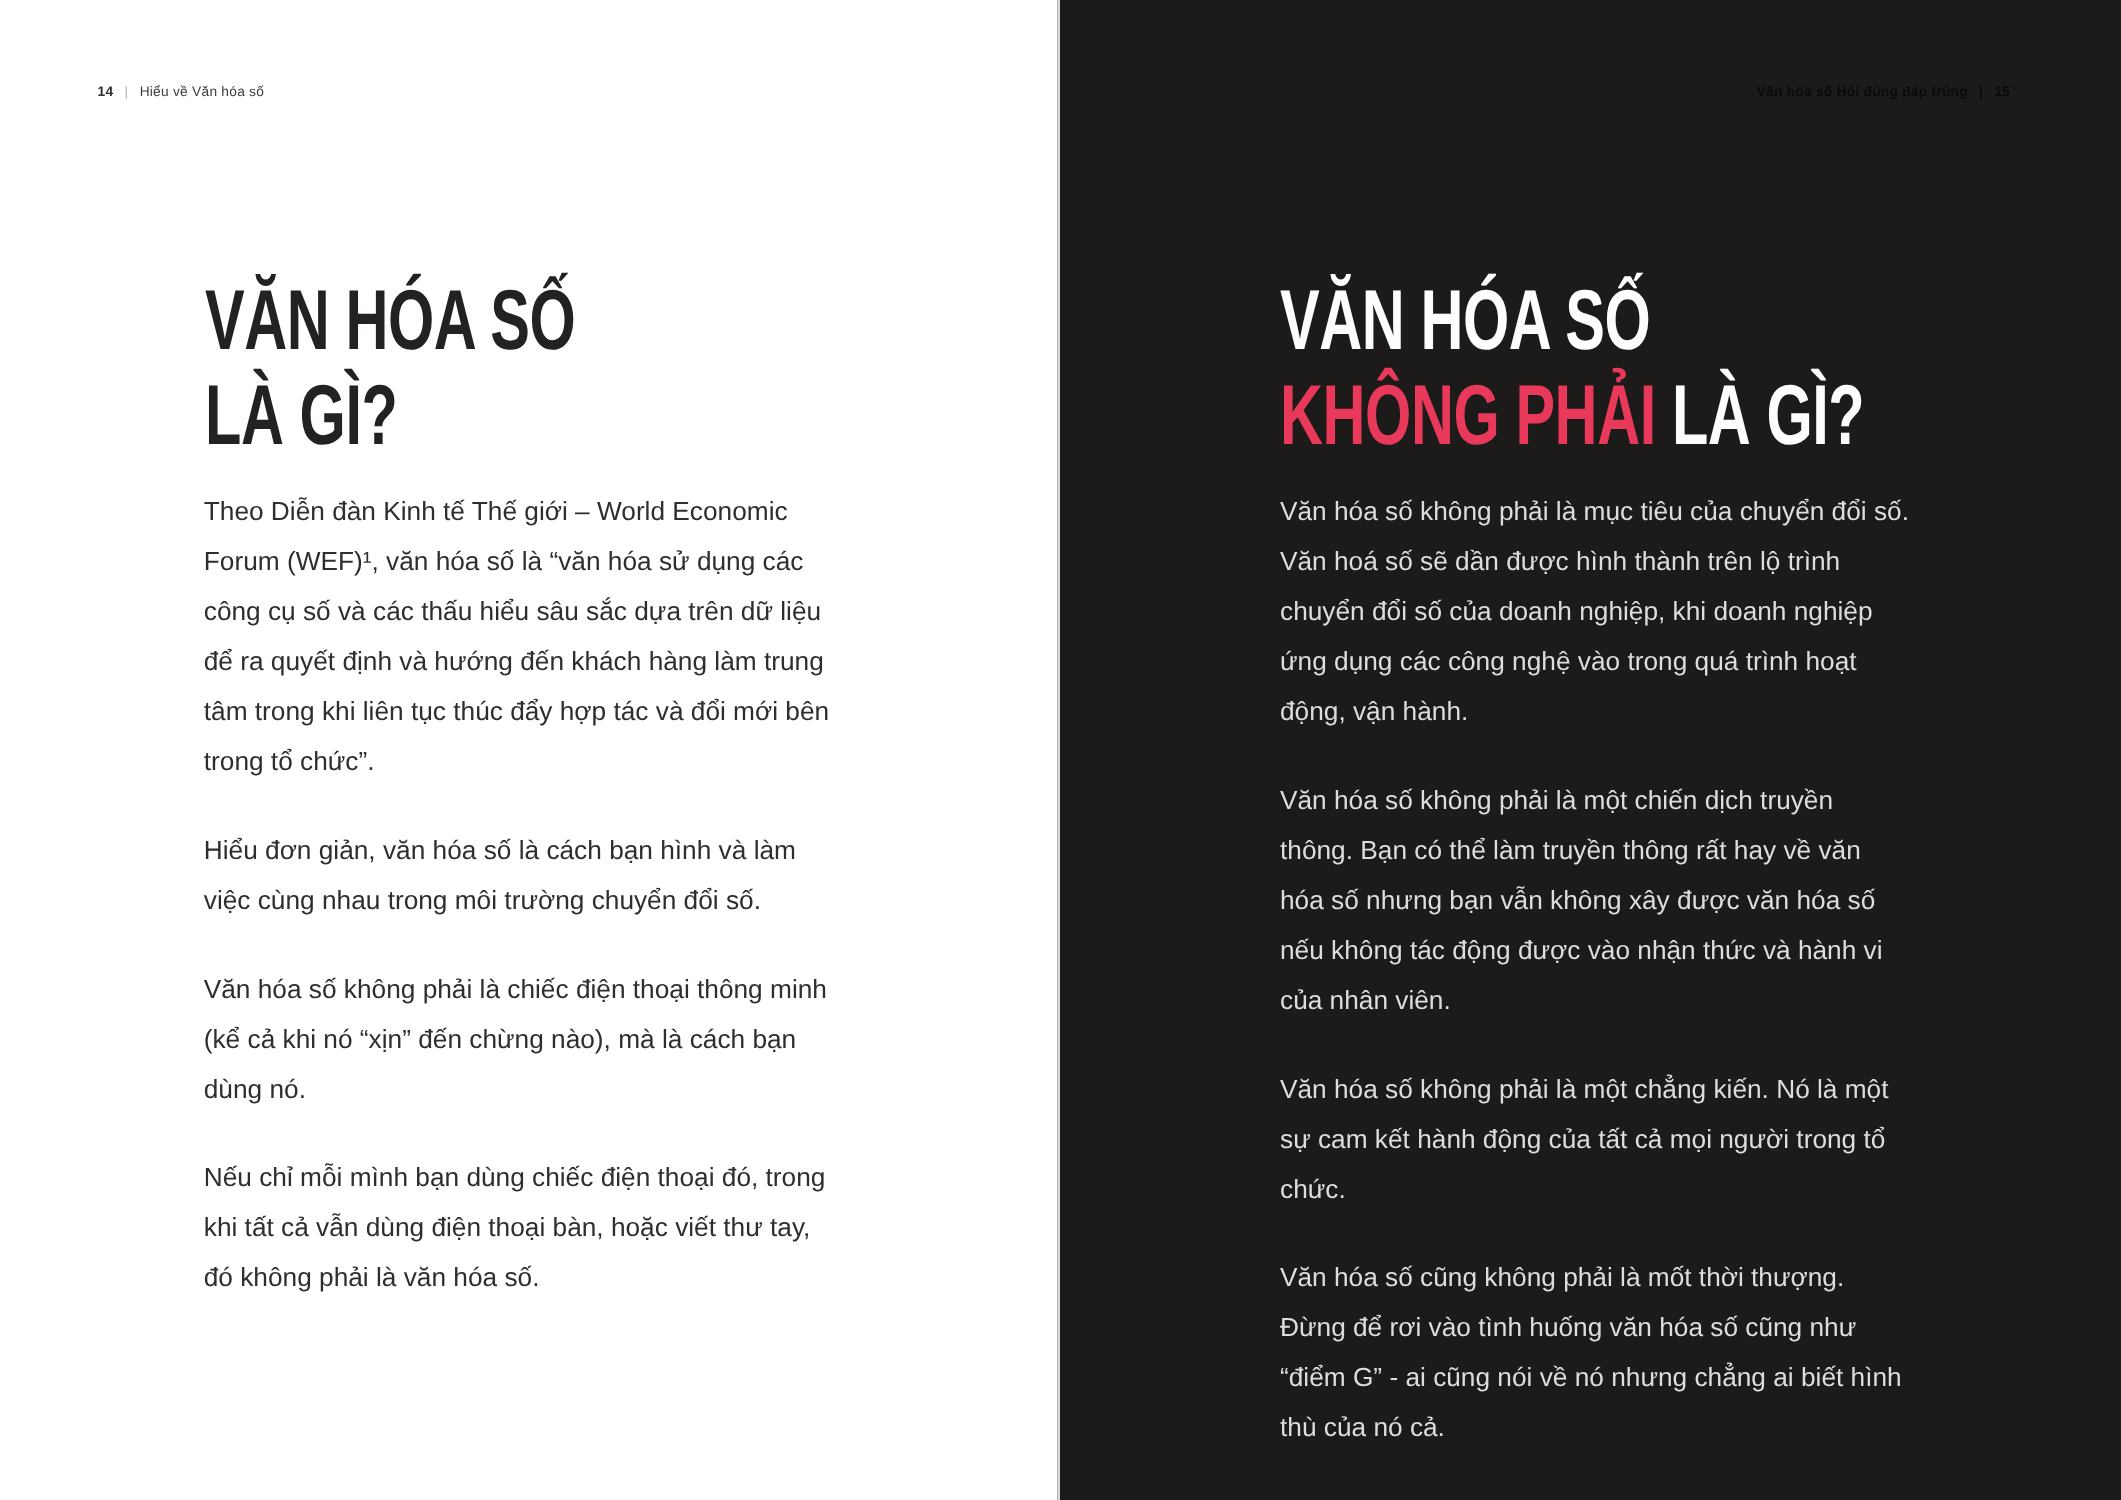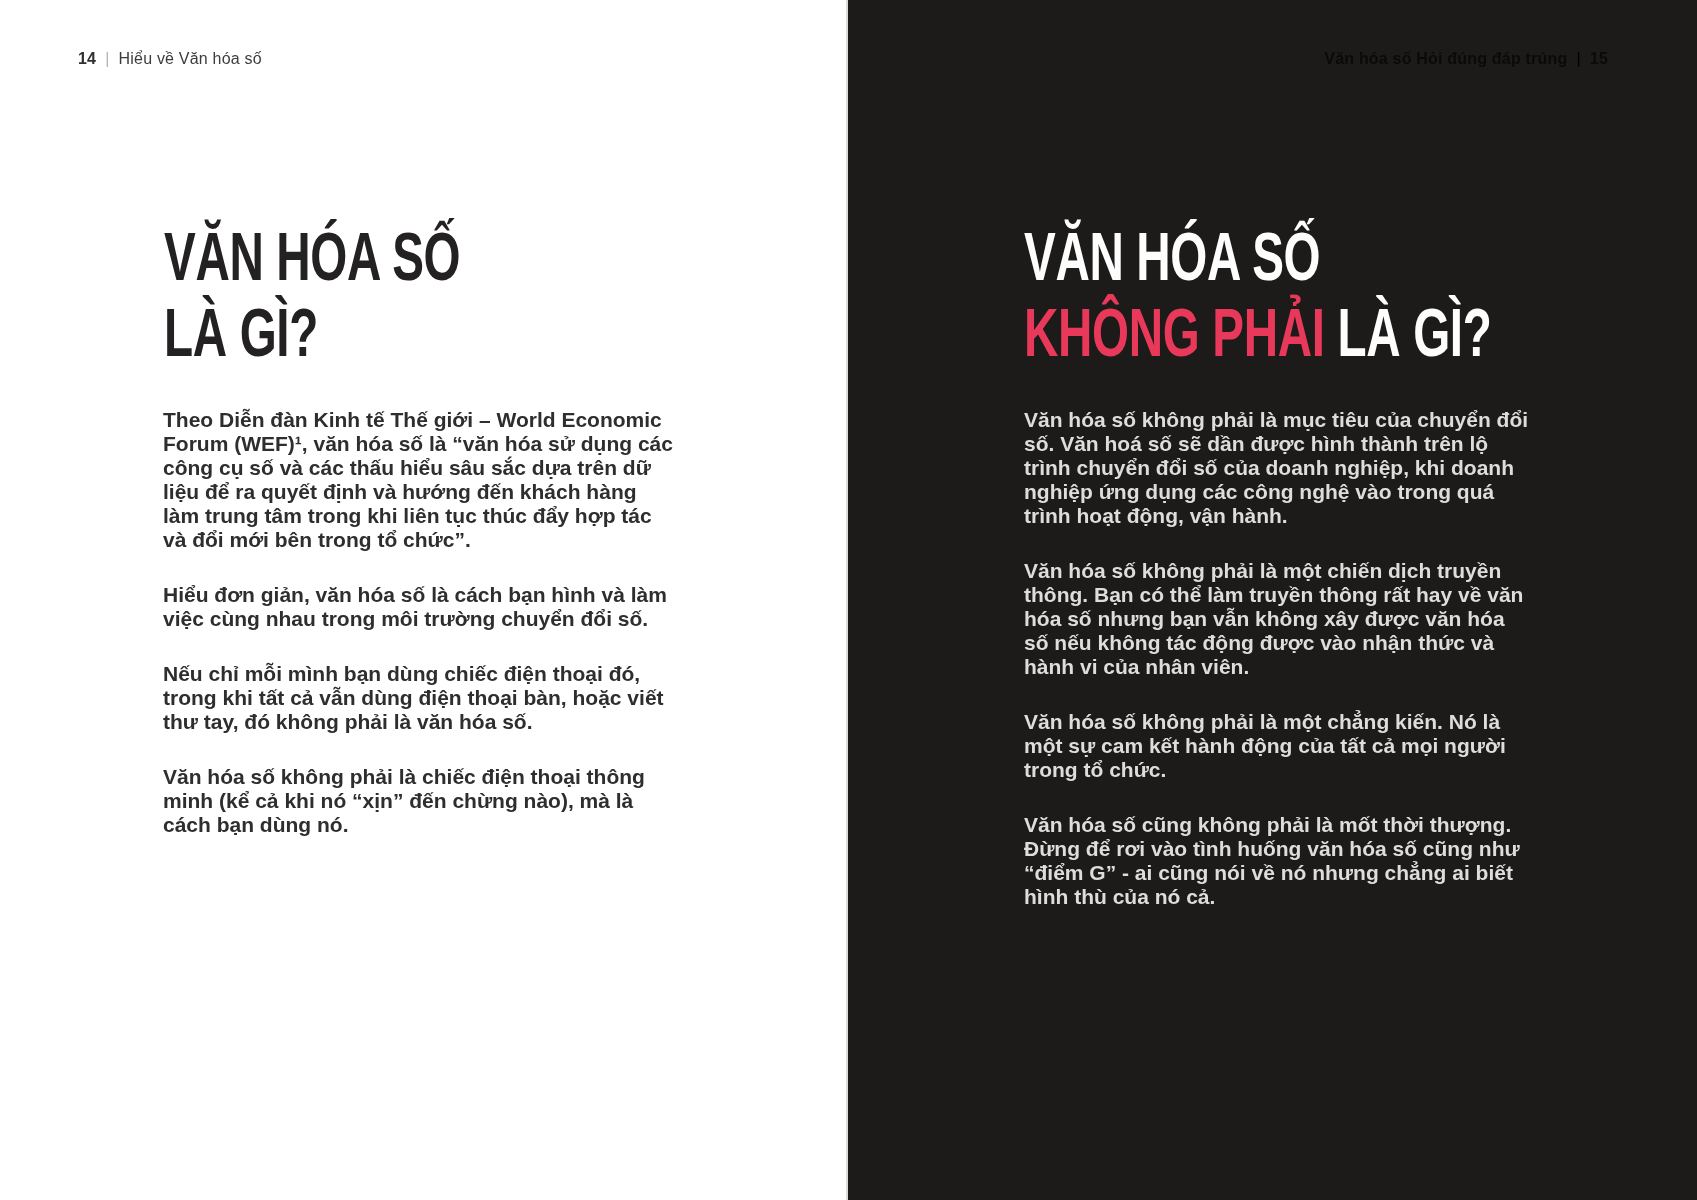--- a/index.html
+++ b/index.html
@@ -9,39 +9,39 @@
   }
   *{margin:0;padding:0;box-sizing:border-box;}
   html,body{width:1697px;height:1200px;overflow:hidden;}
   body{font-family:"Liberation Sans", sans-serif;background:#ffffff;}
   .spread{display:flex;width:1697px;height:1200px;}
   .page{position:relative;height:1200px;}
   .page-left{width:846px;background:#ffffff;}
   .page-right{flex:1;background:var(--dark-page-bg);border-left:2px solid var(--divider);}
 
   
-  .running-head{position:absolute;top:49px;font-size:16px;line-height:20px;letter-spacing:.2px;white-space:nowrap;}
+  .running-head{position:absolute;top:64px;font-size:11px;line-height:20px;letter-spacing:.2px;white-space:nowrap;}
   .running-head.left{left:78px;color:#2f2f2f;}
   .running-head .pnum{font-weight:700;}
   .running-head .sep{margin:0 9px;font-weight:300;}
   .running-head.left .sep{color:#b3b3b3;}
   .running-head.left .rtitle{color:#3c3c3c;font-weight:500;}
   .running-head.right{right:89px;color:#0a0a0a;font-weight:600;}
   .running-head.right .sep{color:#000000;}
 
   
   .headline{position:absolute;top:218px;font-weight:700;font-size:68px;line-height:76px;
     letter-spacing:-.5px;color:#242122;transform:scaleX(.70);transform-origin:left top;white-space:nowrap;}
   .page-left .headline{left:164px;}
   .page-right .headline{left:176px;color:#fdfdfd;}
   .headline .hl-line{display:block;}
   .headline .accent{color:var(--highlight-red);}
 
   
-  .body-copy{position:absolute;top:408px;font-size:21px;line-height:24px;font-weight:bold;}
+  .body-copy{position:absolute;top:390px;font-size:21px;line-height:40px;}
   .page-left .body-copy{left:163px;width:512px;color:#2e2e2e;}
   .page-right .body-copy{left:176px;width:505px;color:#dedddb;}
   .body-copy p{margin:0 0 31px;}
   .body-copy p:last-child{margin-bottom:0;}
 </style>
 </head>
 <body>
 
 <div class="spread">
 
@@ -51,22 +51,22 @@
     </header>
 
     <h1 class="headline">
       <span class="hl-line">VĂN HÓA SỐ</span>
       <span class="hl-line">LÀ GÌ?</span>
     </h1>
 
     <div class="body-copy">
       <p>Theo Diễn đàn Kinh tế Thế giới – World Economic Forum (WEF)¹, văn hóa số là “văn hóa sử dụng các công cụ số và các thấu hiểu sâu sắc dựa trên dữ liệu để ra quyết định và hướng đến khách hàng làm trung tâm trong khi liên tục thúc đẩy hợp tác và đổi mới bên trong tổ chức”.</p>
       <p>Hiểu đơn giản, văn hóa số là cách bạn hình và làm việc cùng nhau trong môi trường chuyển đổi số.</p>
+      <p>Văn hóa số không phải là chiếc điện thoại thông minh (kể cả khi nó “xịn” đến chừng nào), mà là cách bạn dùng nó.</p>
       <p>Nếu chỉ mỗi mình bạn dùng chiếc điện thoại đó, trong khi tất cả vẫn dùng điện thoại bàn, hoặc viết thư tay, đó không phải là văn hóa số.</p>
-      <p>Văn hóa số không phải là chiếc điện thoại thông minh (kể cả khi nó “xịn” đến chừng nào), mà là cách bạn dùng nó.</p>
     </div>
   </section>
 
   <section class="page page-right">
     <header class="running-head right">
       <span>Văn hóa số Hỏi đúng đáp trúng</span><span class="sep">|</span><span class="pnum">15</span>
     </header>
 
     <h1 class="headline">
       <span class="hl-line">VĂN HÓA SỐ</span>

